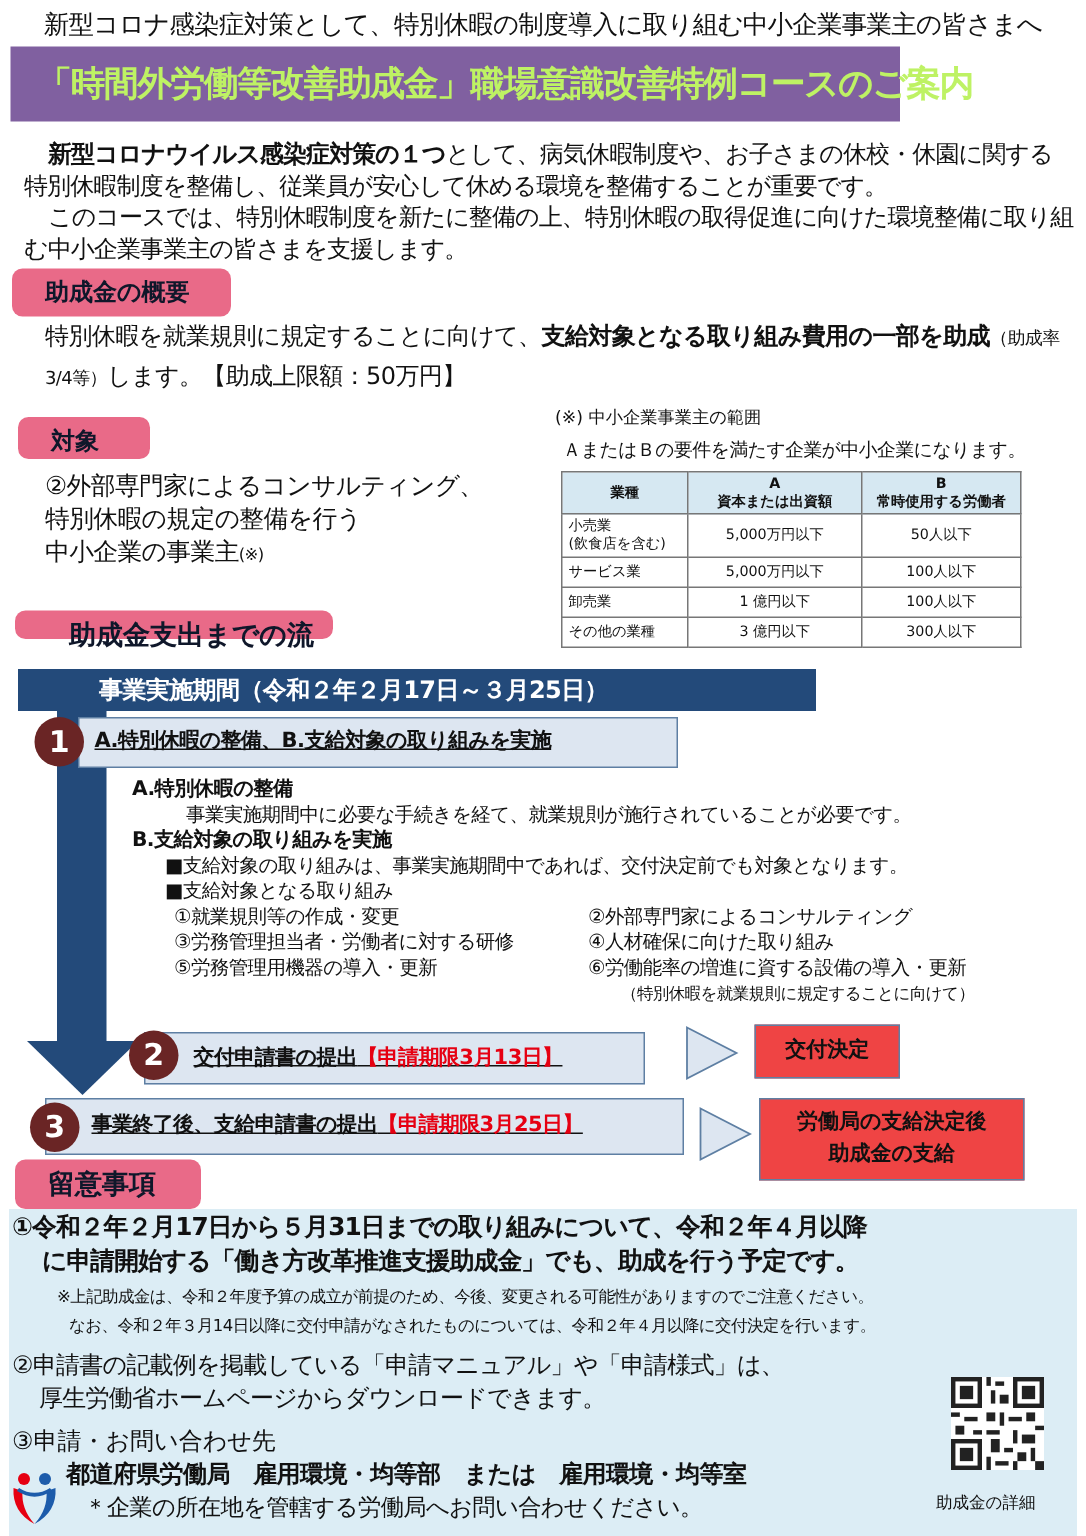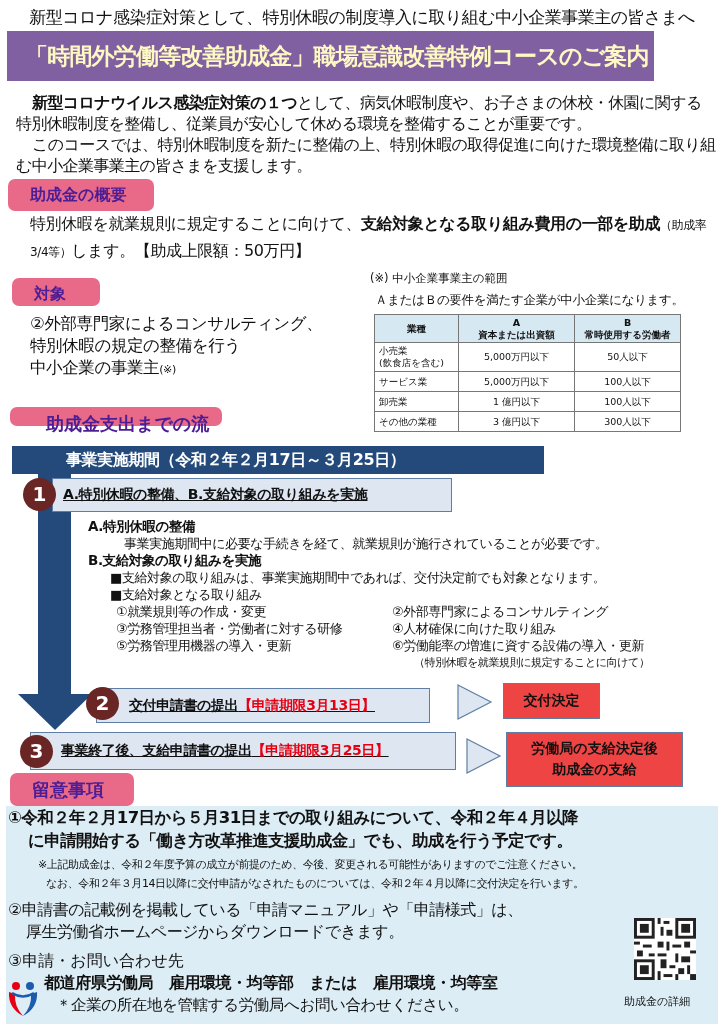--- a/index.html
+++ b/index.html
@@ -1,28 +1,28 @@
 <!DOCTYPE html>
 <html><head>
 <meta charset="utf-8">
 <style>
   * { box-sizing: border-box; margin: 0; padding: 0; }
   html, body { width: 724px; height: 1024px; background: #ffffff; overflow: hidden; }
   body { position: relative; font-family: "DejaVu Sans", "Liberation Sans", sans-serif; color: #111; }
   .abs { position: absolute; }
 
   .top-line { left: 0; top: 6px; width: 724px; text-align: center; font-size: 17px; line-height: 22px; letter-spacing: -0.5px; }
-  .title-band { left: 7px; top: 31px; width: 647px; height: 50px; background: #8060a0; color: #fef9c3;
+  .title-band { left: 7px; top: 31px; width: 593px; height: 50px; background: #8060a0; color: #bef264;
                 font-size: 23px; font-weight: bold; line-height: 50px; padding-left: 18px; letter-spacing: -0.8px; white-space: nowrap; }
 
   .intro { left: 16px; top: 92px; width: 700px; font-size: 16px; line-height: 21px; letter-spacing: -0.6px; }
   .intro p { text-indent: 1em; }
   .intro b { font-weight: bold; }
 
-  .pink-tag { background: #e96a88; color: #4c1d95; font-weight: bold; border-radius: 7px;
+  .pink-tag { background: #e96a88; color: #0f172a; font-weight: bold; border-radius: 7px;
               font-size: 16px; line-height: 32px; padding-left: 22px; }
   .tag-overview { left: 8px; top: 179px; width: 146px; height: 32px; }
   .tag-target { left: 12px; top: 278px; width: 88px; height: 28px; }
   .tag-flow { left: 10px; top: 407px; width: 212px; height: 19px; font-size: 18px; line-height: 33px; padding-left: 36px; }
   .tag-notes { left: 10px; top: 773px; width: 124px; height: 33px; font-size: 18px; line-height: 33px; padding-left: 22px; }
 
   .overview-text { left: 30px; top: 211px; width: 680px; font-size: 16px; line-height: 25px; letter-spacing: -0.4px; }
   .overview-text .small { font-size: 12px; }
 
   .target-text { left: 30px; top: 313px; width: 340px; font-size: 16.5px; line-height: 22px; letter-spacing: -0.4px; }

